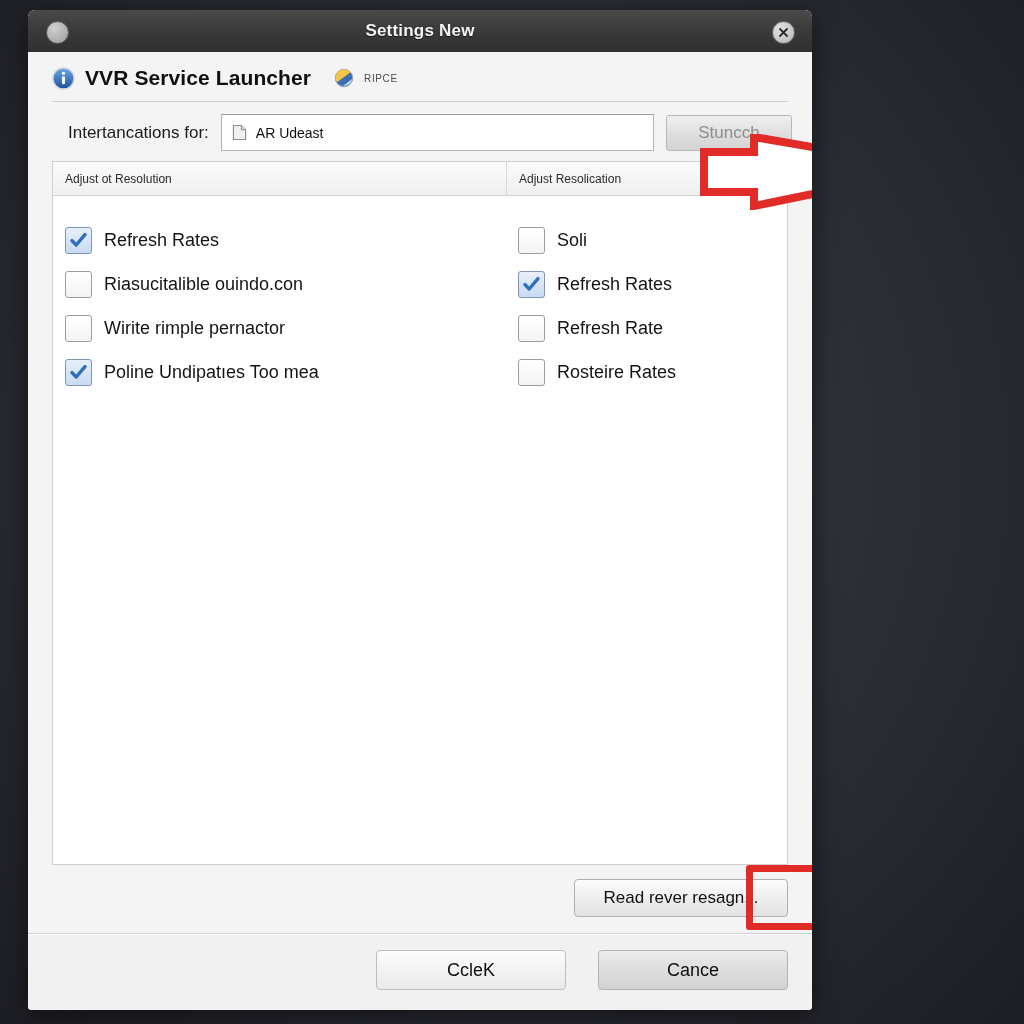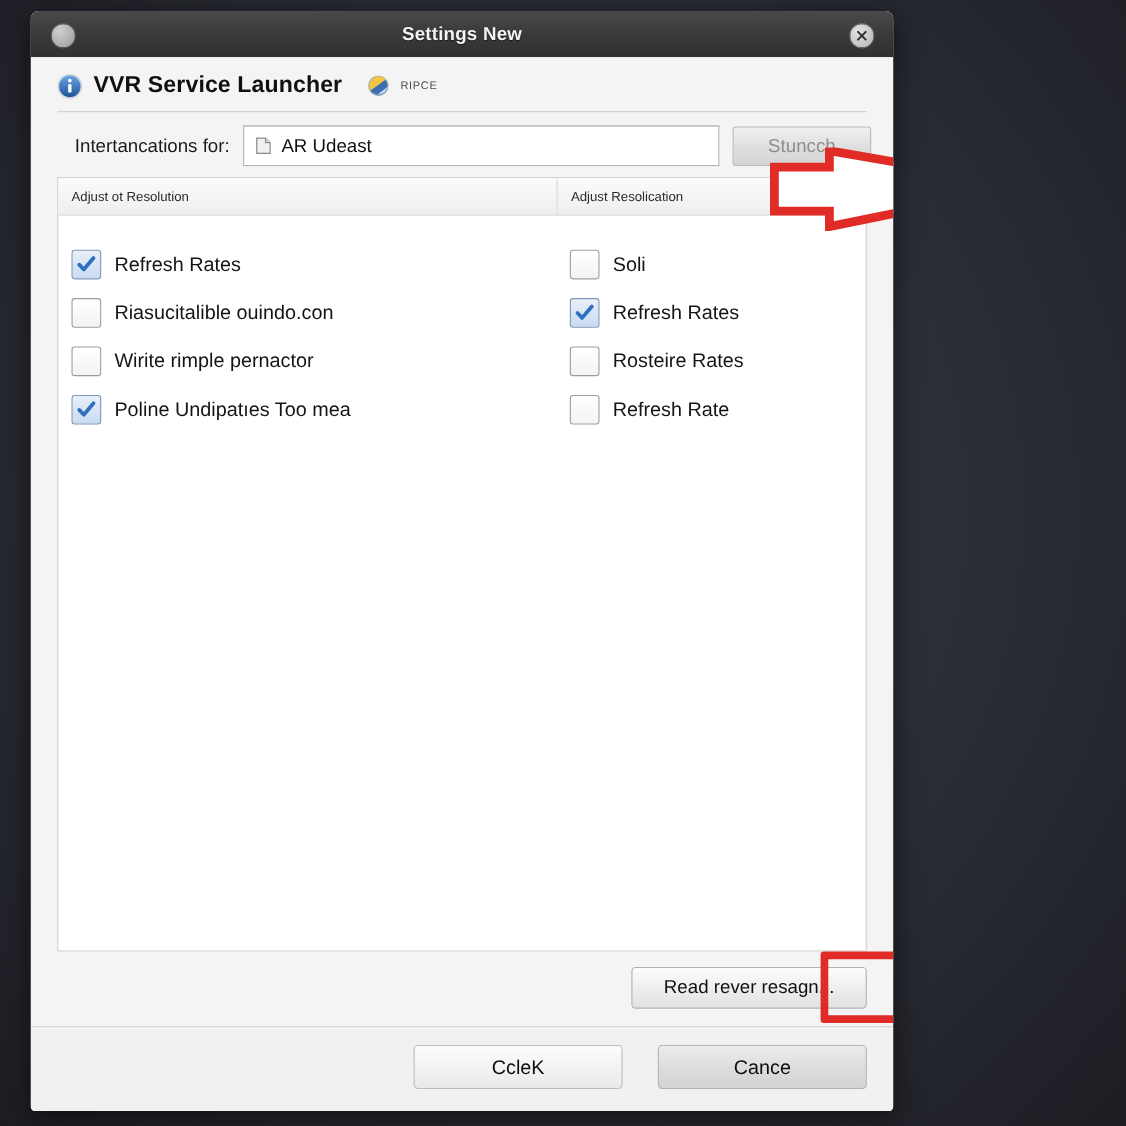--- a/index.html
+++ b/index.html
@@ -119,21 +119,21 @@
     background: #ffffff;
     border: 1px solid #b3b3b3;
     border-top-color: #9e9e9e;
     display: flex;
     align-items: center;
     gap: 9px;
     padding: 0 10px;
     cursor: pointer;
   }
   #doc-icon { width: 15px; height: 17px; flex:0 0 auto; }
-  #combo-value { font-size: 17px; color: #111; }
+  #combo-value { font-size: 14px; color: #111; }
   #launch-btn {
     flex: 0 0 auto;
     min-width: 126px;
     height: 36px;
     padding: 0 14px;
     background: linear-gradient(to bottom, #f0f0f0, #dedede 55%, #d4d4d4);
     border: 1px solid #b9b9b9;
     border-radius: 3px;
     color: #8d8d8d;
     font-size: 17px;
@@ -358,25 +358,25 @@
             <div class="chk-row">
               <div class="chk-box checked">
                 <svg width="19" height="19" viewBox="0 0 19 19">
                   <path d="M3 9.6 L7.2 14 L16 3.6" fill="none" stroke="#2f6fc0" stroke-width="3.4" stroke-linecap="round" stroke-linejoin="round"></path>
                 </svg>
               </div>
               <span class="chk-label">Refresh Rates</span>
             </div>
             <div class="chk-row">
               <div class="chk-box"></div>
+              <span class="chk-label">Refresh Rate</span>
+            </div>
+            <div class="chk-row">
+              <div class="chk-box"></div>
               <span class="chk-label">Rosteire Rates</span>
-            </div>
-            <div class="chk-row">
-              <div class="chk-box"></div>
-              <span class="chk-label">Refresh Rate</span>
             </div>
           </div>
       </div>
     </div>
 
     <div id="action-row">
       <button id="browse-btn">Read rever resagn...</button>
     </div>
 
     <div id="footer">

